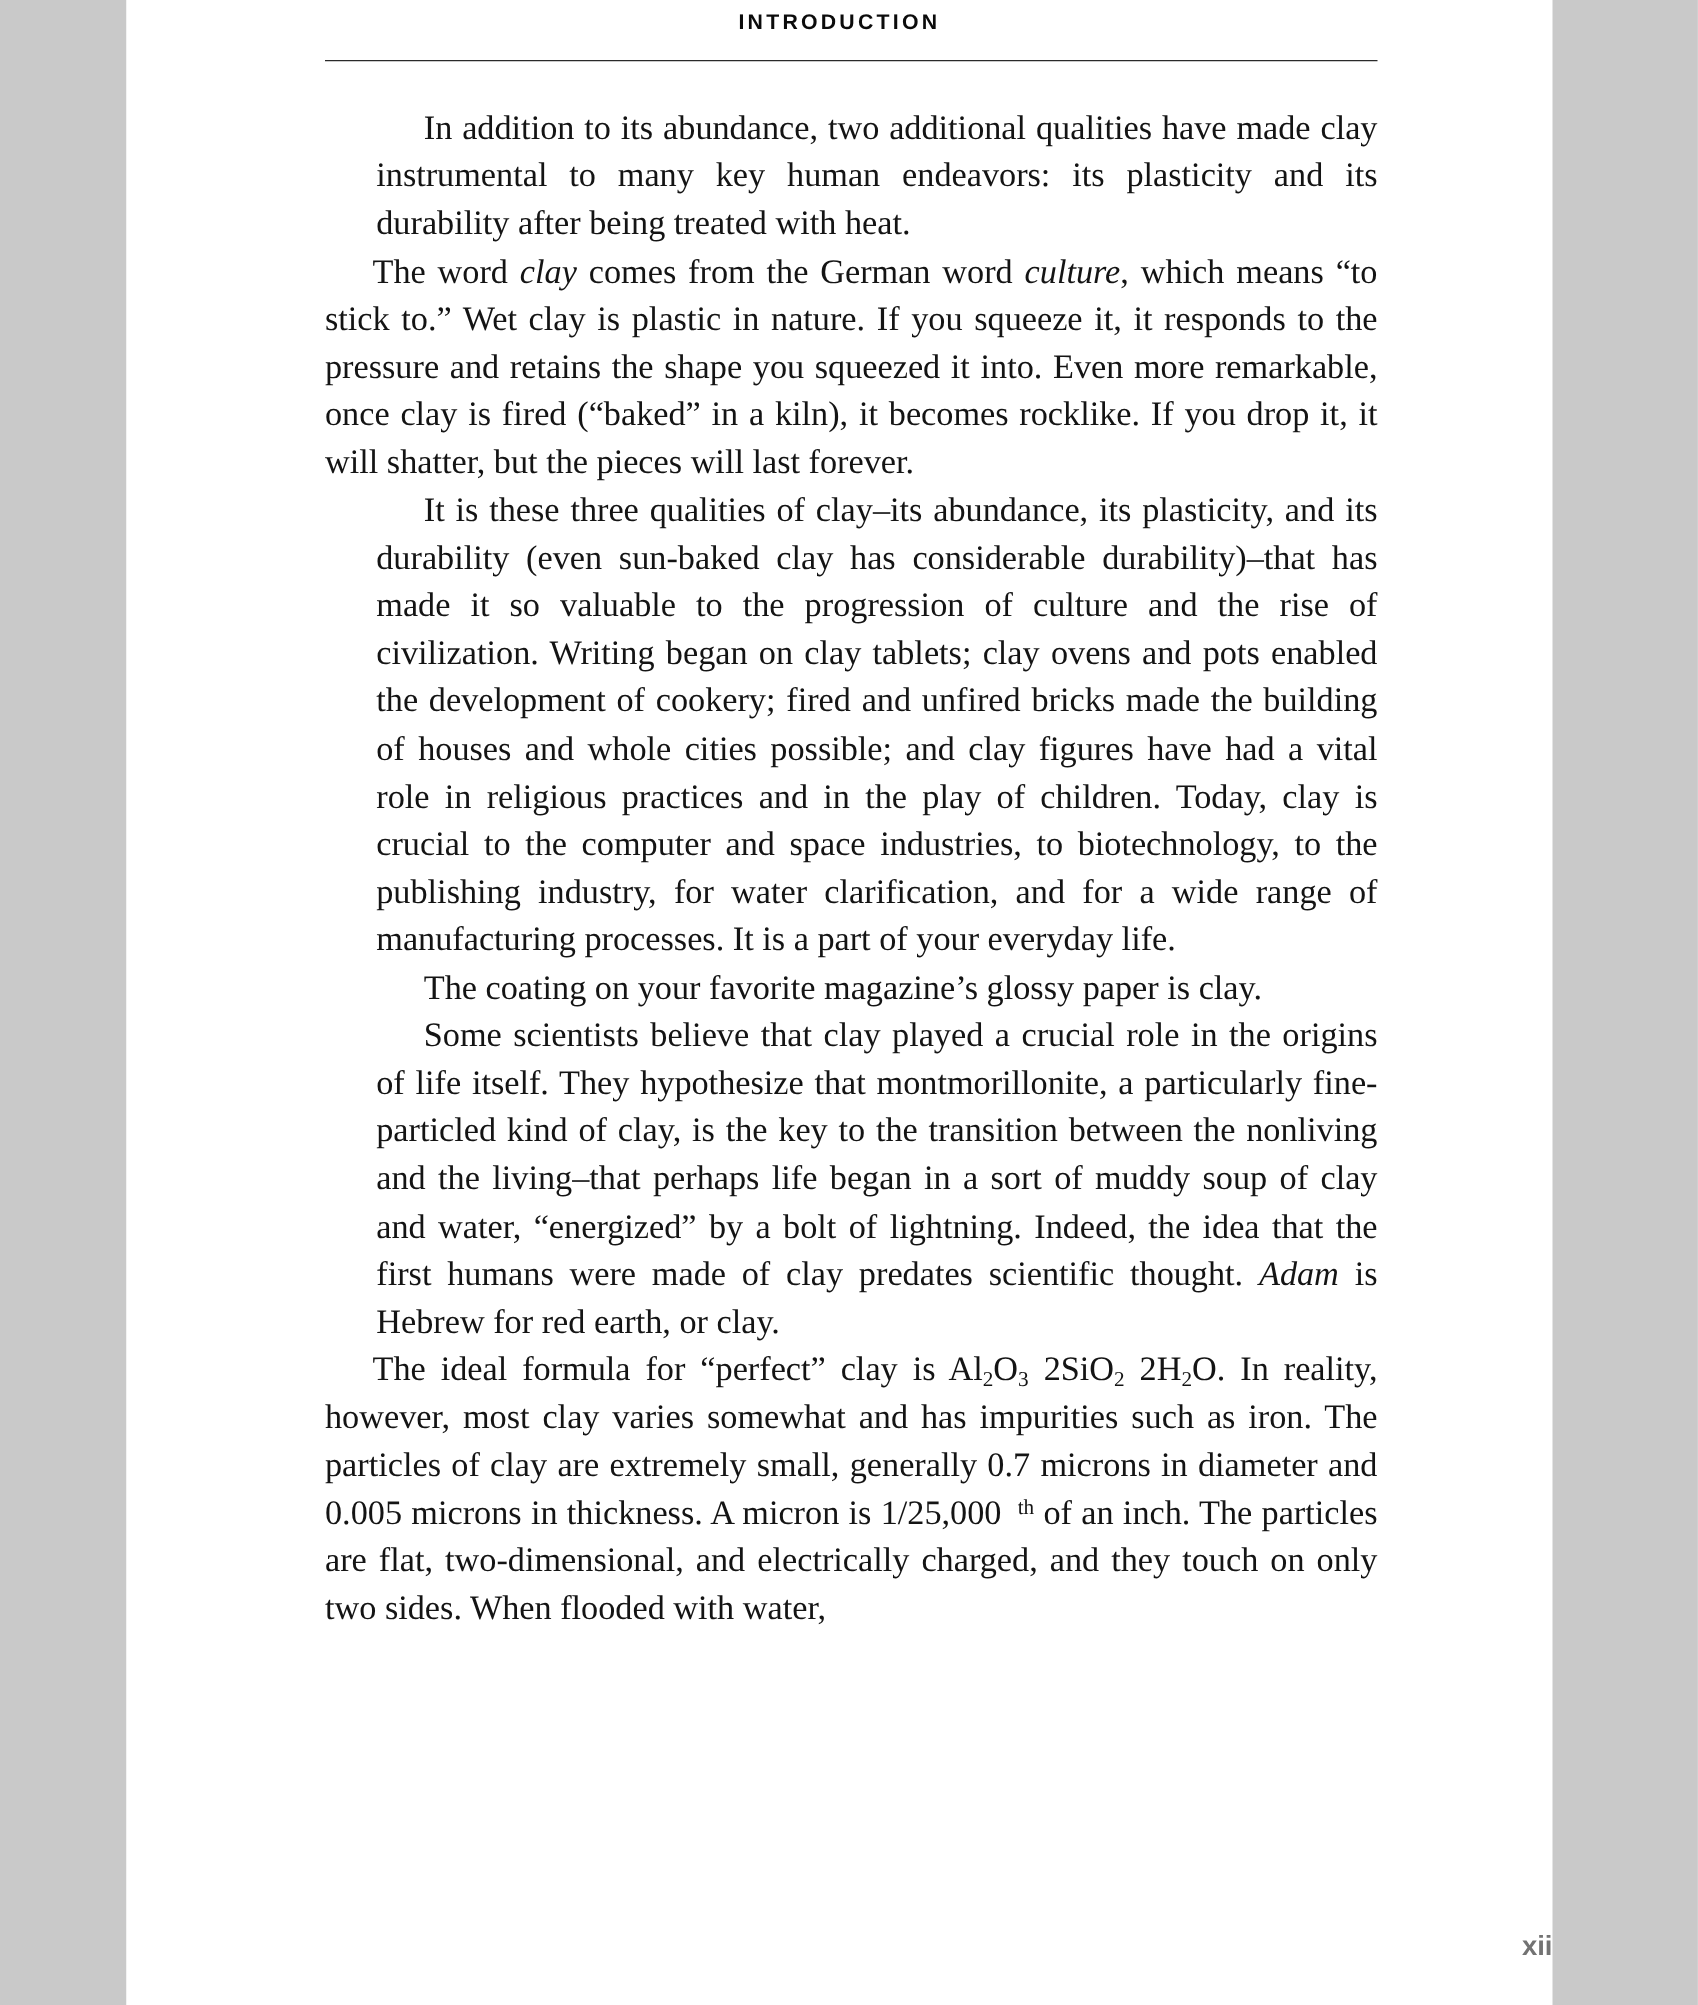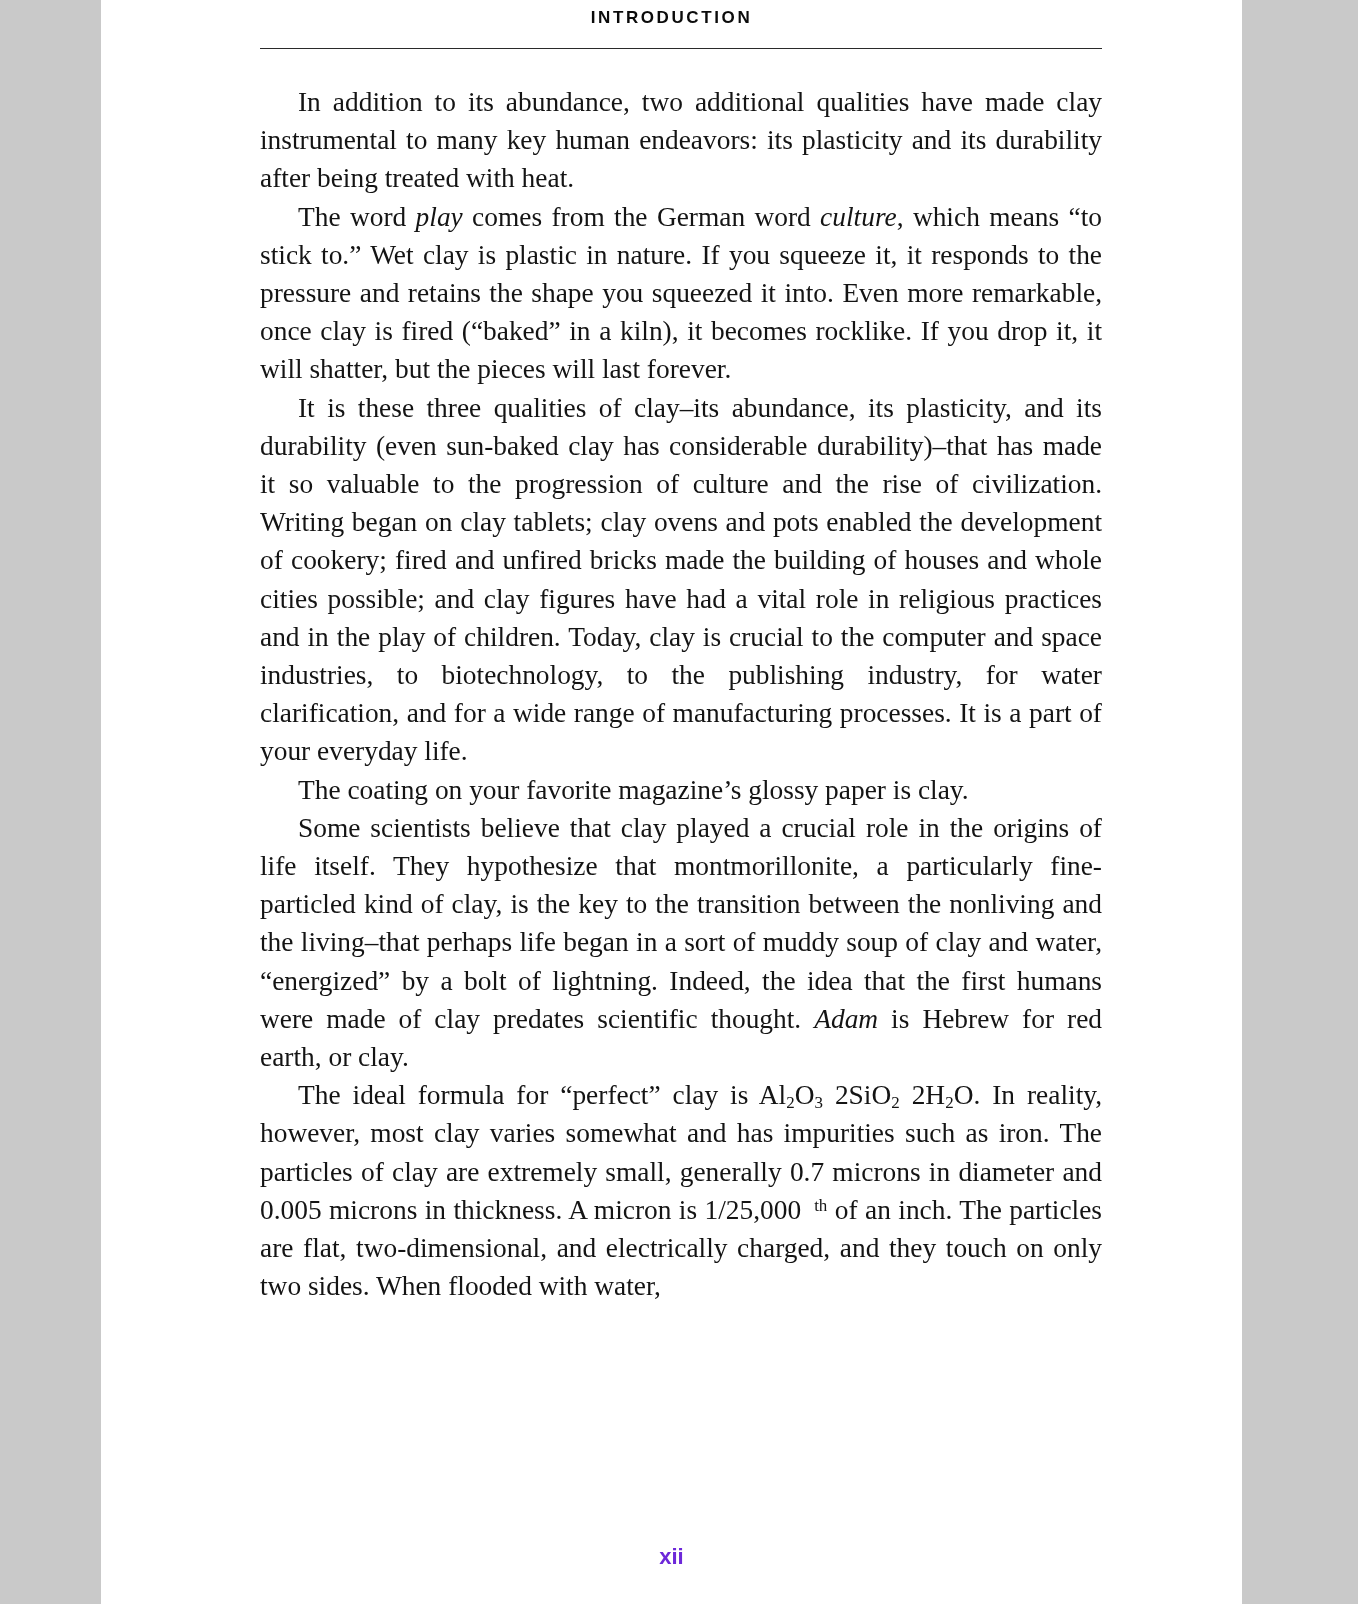--- a/index.html
+++ b/index.html
@@ -61,45 +61,46 @@
     text-justify: inter-word;
     -webkit-hyphens: none;
     hyphens: none;
   }
   .body-col p {
     margin: 0;
     text-indent: 38px;
   }
   .body-col p.jl {
     text-align-last: left;
+    margin-left: 41px;
   }
   .body-col i {
     font-style: italic;
   }
   sub {
     font-size: 0.62em;
     vertical-align: -0.26em;
     line-height: 0;
   }
   sup {
     font-size: 0.62em;
     vertical-align: 0.48em;
     line-height: 0;
     margin-left: 13px;
   }
   .folio {
     position: absolute;
     left: 0;
     right: 0;
     bottom: 34px;
-    text-align: center;
+    text-align: right;
     font-family: "Liberation Sans", sans-serif;
     font-weight: bold;
     font-size: 22px;
-    color: #6d28d9;
+    color: #737373;
   }
   .edge-left {
     position: absolute;
     left: 0;
     top: 0;
     width: 101px;
     height: 100%;
     background: #c9c9c9;
   }
   .edge-right {
@@ -119,21 +120,21 @@
 
 <div class="page">
   <div class="page-inner">
 
     <div class="running-head">INTRODUCTION</div>
 
     <div class="head-rule"></div>
 
     <div class="body-col" id="body-col">
         <p class="jl">In addition to its abundance, two additional qualities have made clay instrumental to many key human endeavors: its plasticity and its durability after being treated with heat.</p>
-        <p>The word <i>play</i> comes from the German word <i>culture</i>, which means “to stick to.” Wet clay is plastic in nature. If you squeeze it, it responds to the pressure and retains the shape you squeezed it into. Even more remarkable, once clay is fired (“baked” in a kiln), it becomes rocklike. If you drop it, it will shatter, but the pieces will last forever.</p>
+        <p>The word <i>clay</i> comes from the German word <i>culture</i>, which means “to stick to.” Wet clay is plastic in nature. If you squeeze it, it responds to the pressure and retains the shape you squeezed it into. Even more remarkable, once clay is fired (“baked” in a kiln), it becomes rocklike. If you drop it, it will shatter, but the pieces will last forever.</p>
         <p class="jl">It is these three qualities of clay–its abundance, its plasticity, and its durability (even sun-baked clay has considerable durability)–that has made it so valuable to the progression of culture and the rise of civilization. Writing began on clay tablets; clay ovens and pots enabled the development of cookery; fired and unfired bricks made the building of houses and whole cities possible; and clay figures have had a vital role in religious practices and in the play of children. Today, clay is crucial to the computer and space industries, to biotechnology, to the publishing industry, for water clarification, and for a wide range of manufacturing processes. It is a part of your everyday life.</p>
         <p class="jl">The coating on your favorite magazine’s glossy paper is clay.</p>
         <p class="jl">Some scientists believe that clay played a crucial role in the origins of life itself. They hypothesize that montmorillonite, a particularly fine-particled kind of clay, is the key to the transition between the nonliving and the living–that perhaps life began in a sort of muddy soup of clay and water, “energized” by a bolt of lightning. Indeed, the idea that the first humans were made of clay predates scientific thought. <i>Adam</i> is Hebrew for red earth, or clay.</p>
         <p>The ideal formula for “perfect” clay is Al<sub>2</sub>O<sub>3</sub> 2SiO<sub>2</sub> 2H<sub>2</sub>O. In reality, however, most clay varies somewhat and has impurities such as iron. The particles of clay are extremely small, generally 0.7 microns in diameter and 0.005 microns in thickness. A micron is 1/25,000<sup>th</sup> of an inch. The particles are flat, two-dimensional, and electrically charged, and they touch on only two sides. When flooded with water,</p>
       </div>
 
     <div class="folio">xii</div>
 
   </div>
 </div>

